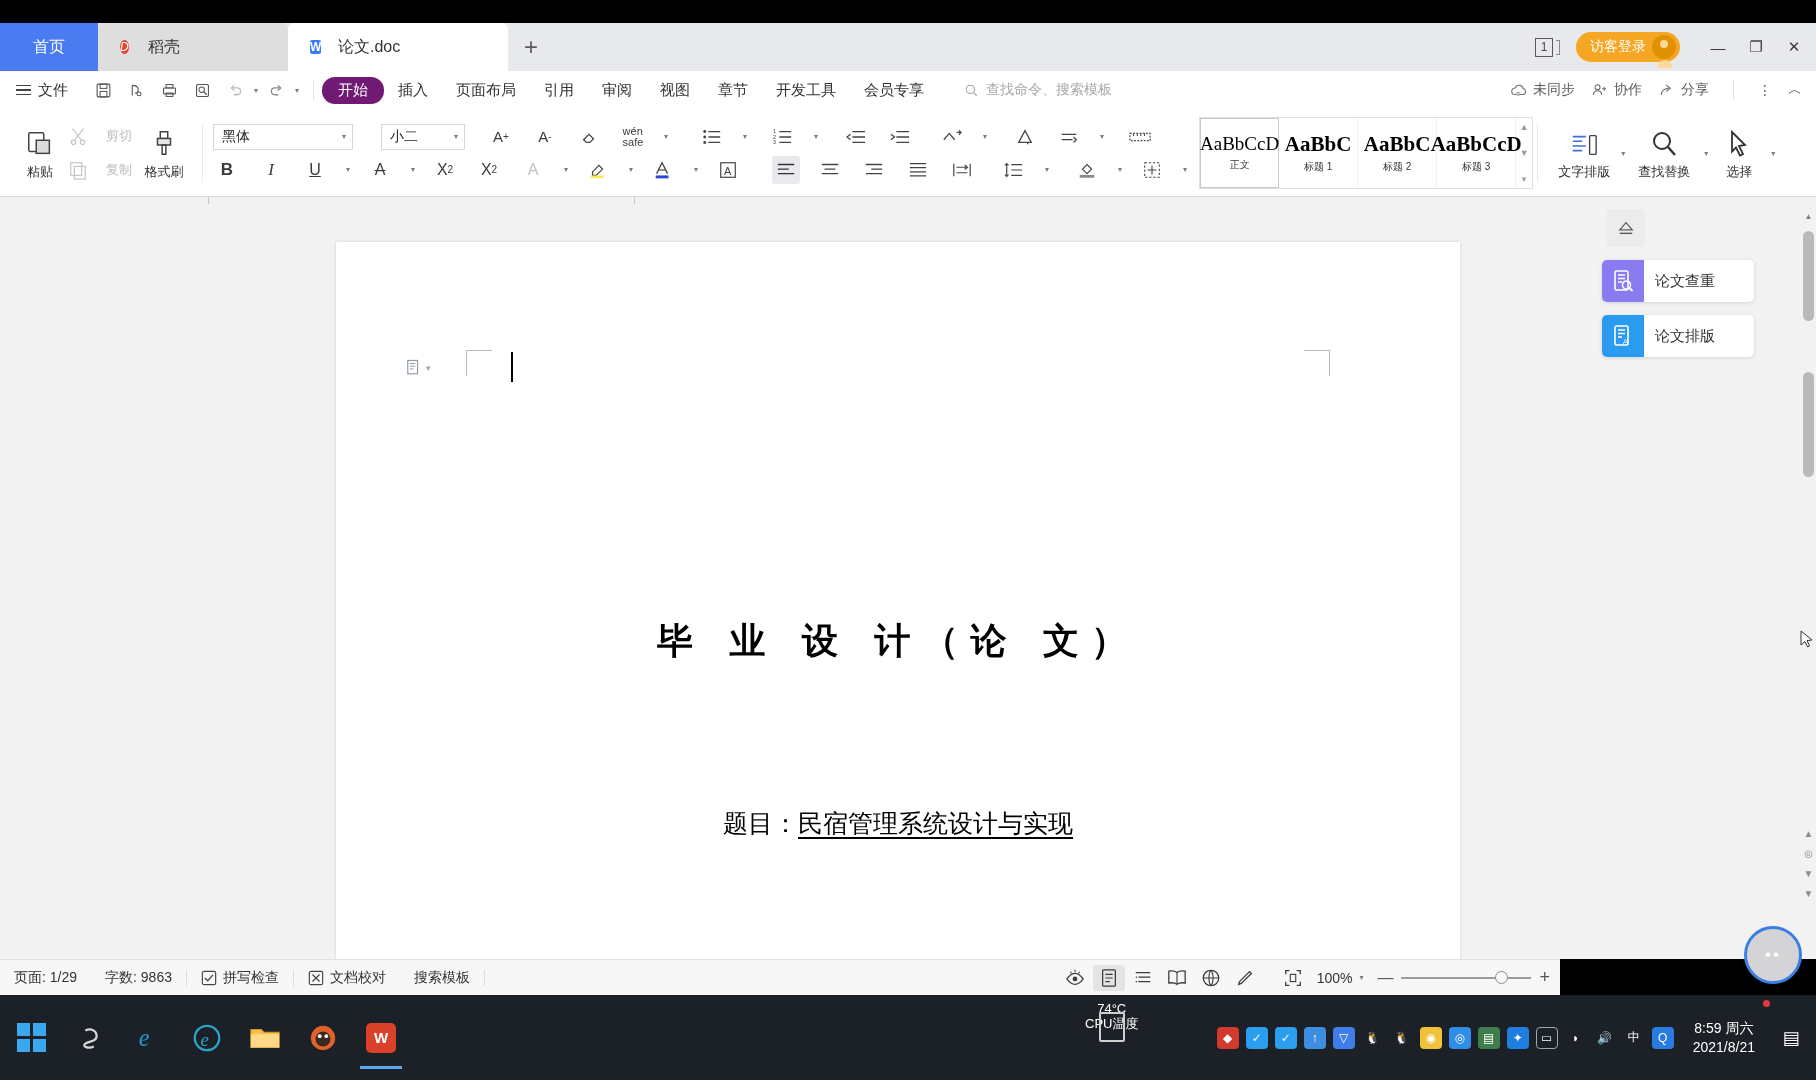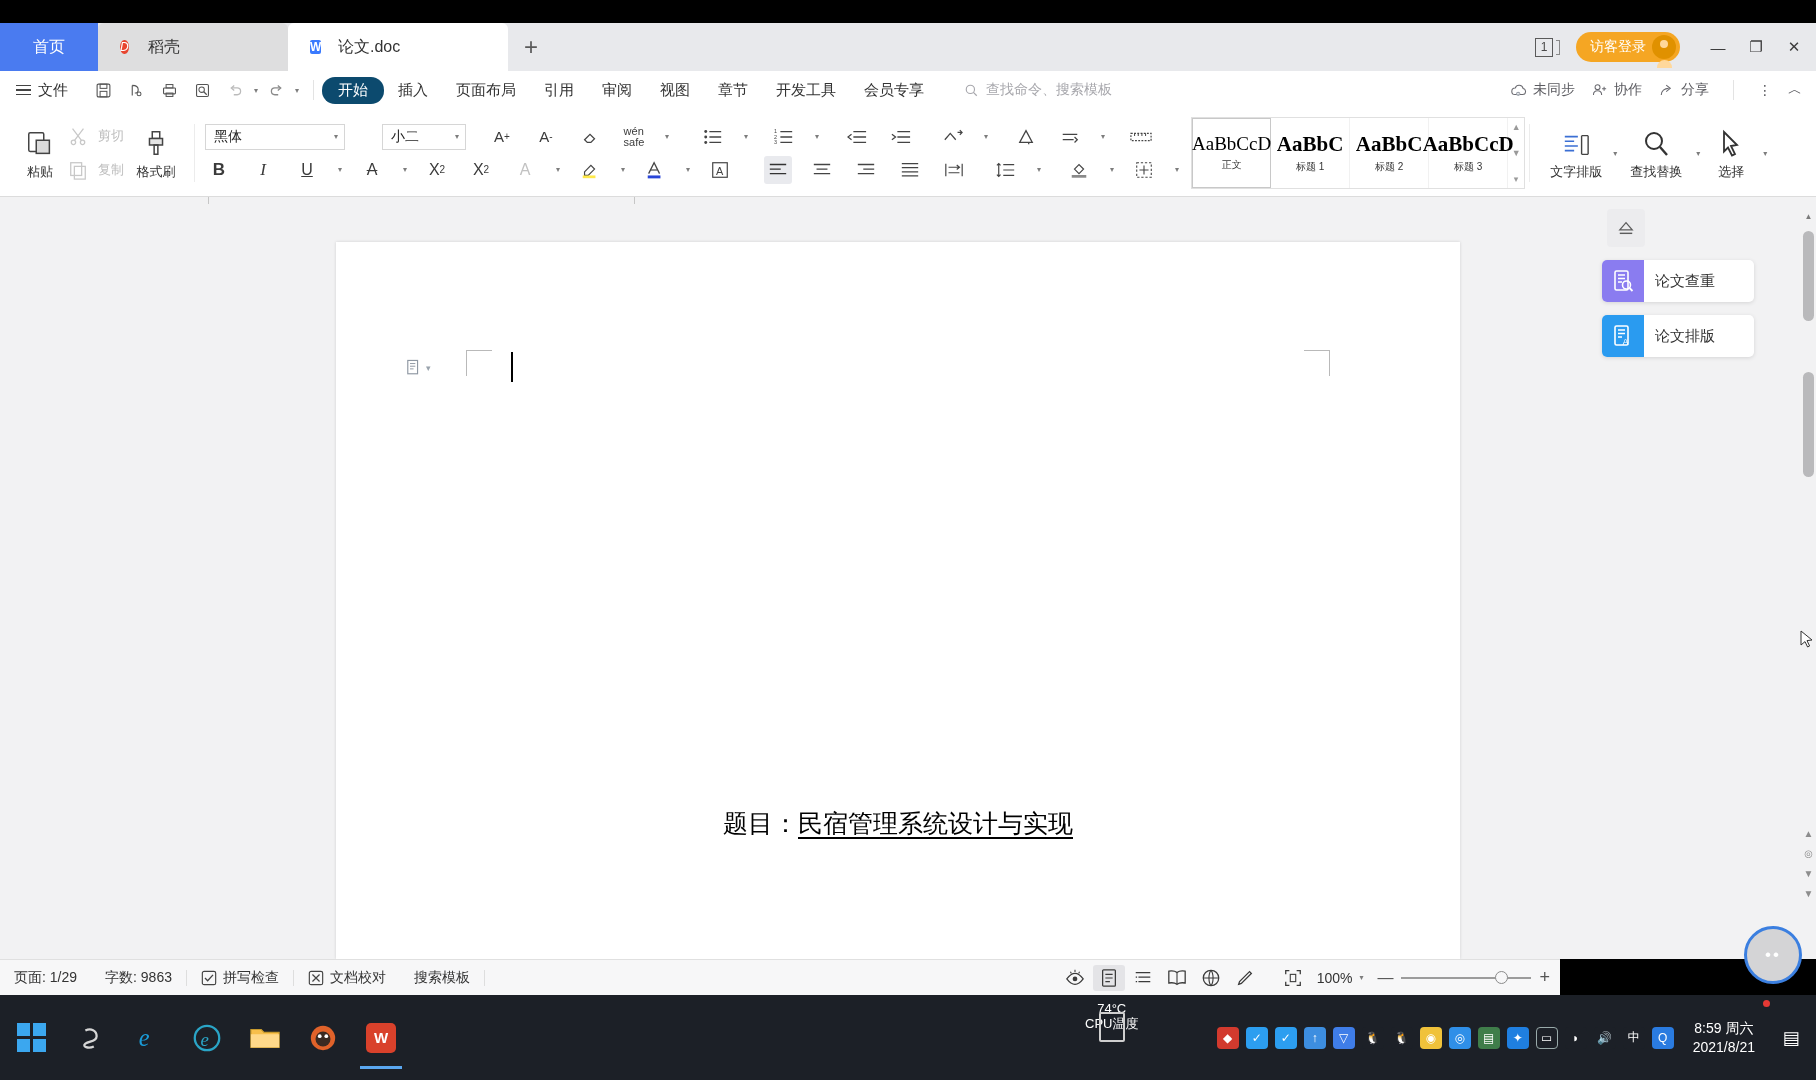--- a/index.html
+++ b/index.html
@@ -78,40 +78,40 @@
   .hamburger { display: inline-flex; flex-direction: column; gap: 3px; }
   .hamburger i { display: block; width: 15px; height: 1.6px; background: #444; }
   .qa-group { display: flex; align-items: center; gap: 3px; padding: 0 6px; }
   .qa-btn {
     width: 30px; height: 28px; display: flex; align-items: center; justify-content: center;
     color: #4a4a4a;
   }
   .qa-btn.dim { color: #b9b9b9; }
   .mb-sep { width: 1px; height: 20px; background: #e3e3e3; margin: 0 8px; }
   .mitem { padding: 4px 14px; color: #333; white-space: nowrap; }
-  .mitem.active { background: #0c4a6e; color: #fff; border-radius: 13px; padding: 4px 16px; }
+  .mitem.active { background: #701a75; color: #fff; border-radius: 13px; padding: 4px 16px; }
   .searchbox { display: flex; align-items: center; gap: 7px; margin-left: 26px; color: #a7a7ac; font-size: 14px; }
   .mb-right { margin-left: auto; display: flex; align-items: center; gap: 16px; padding-right: 14px; color: #5b5b60; font-size: 14px; }
   .mb-right .ritem { display: flex; align-items: center; gap: 5px; }
 
   
   .ribbon {
     position: absolute; left: 0; top: 109px; width: 1816px; height: 88px;
     background: #fff; border-bottom: 1px solid #dcdcdc;
     display: flex; align-items: stretch; padding-left: 6px;
   }
   .rgroup { display: flex; align-items: center; height: 88px; padding: 0 6px; }
   .rsep { width: 1px; align-self: center; height: 58px; background: #ececec; margin: 0 4px; }
   .bigbtn {
     width: 56px; height: 80px; display: flex; flex-direction: column; align-items: center;
     justify-content: center; gap: 4px; font-size: 13px; color: #303030;
   }
   .bigbtn .glyph { height: 34px; display: flex; align-items: flex-end; }
   .smallcol { display: flex; flex-direction: column; justify-content: center; gap: 6px; height: 80px; }
-  .smallbtn { display: flex; align-items: center; gap: 10px; font-size: 13px; color: #bdbdbd; height: 28px; padding-right: 4px; }
+  .smallbtn { display: flex; align-items: center; gap: 18px; font-size: 13px; color: #bdbdbd; height: 28px; padding-right: 4px; }
   .rcol { display: flex; flex-direction: column; justify-content: center; gap: 5px; height: 82px; }
   .rrow { display: flex; align-items: center; gap: 16px; }
   .tbtn {
     min-width: 28px; height: 28px; padding: 0 3px;
     display: flex; align-items: center; justify-content: center;
     font-size: 15px; color: #3b3b3b;
   }
   .tbtn.on { background: #e9eaee; border-radius: 3px; }
   .tbtn.dim { color: #c2c2c2; }
   .caret { font-size: 8px; color: #7d7d7d; margin-left: 1px; }
@@ -425,21 +425,21 @@
 
     <div class="rsep"></div>
 
     <div class="rgroup">
       <div class="rcol">
         <div class="rrow">
           <div class="combo font">
             <span>黑体</span>
               <span class="caret">▾</span>
           </div>
-          <div class="combo size" style="margin-left:21px">
+          <div class="combo size" style="margin-left:12px">
             <span>小二</span>
               <span class="caret">▾</span>
           </div>
           <div class="tbtn" style="margin-left:6px">A<sup style="font-size:10px">+</sup></div>
           <div class="tbtn">A<sup style="font-size:10px">-</sup></div>
           <div class="tbtn">
             <svg width="18" height="18" viewBox="0 0 20 20">
                 <path d="M4 13l6-6 5 5-4 4H7z" fill="none" stroke="#444" stroke-width="1.4"></path>
               </svg>
           </div>
@@ -659,20 +659,21 @@
       <div class="corner tl"></div>
       <div class="corner tr"></div>
       <div class="para-mark">
         <svg width="16" height="18" viewBox="0 0 18 20">
             <rect x="2" y="1.5" width="11" height="15" fill="none" stroke="#8f98a3" stroke-width="1.3"></rect>
             <path d="M4.5 5h6M4.5 8h6M4.5 11h4" stroke="#8f98a3" stroke-width="1.1"></path>
           </svg>
         <span style="font-size:9px">▾</span>
       </div>
       <div class="caret-bar"></div>
+      <div class="doc-title">毕 业 设 计（论 文）</div>
       <div class="doc-subject">
         <span>题目：</span><span class="ul">民宿管理系统设计与实现</span>
       </div>
     </div>
 
     <div class="sidepanel">
       <div class="sp-eject">
         <svg width="20" height="16" viewBox="0 0 22 18">
             <path d="M11 3l7 8H4z" fill="none" stroke="#5c5c5c" stroke-width="1.4"></path>
             <path d="M4 15h14" stroke="#5c5c5c" stroke-width="1.6"></path>

